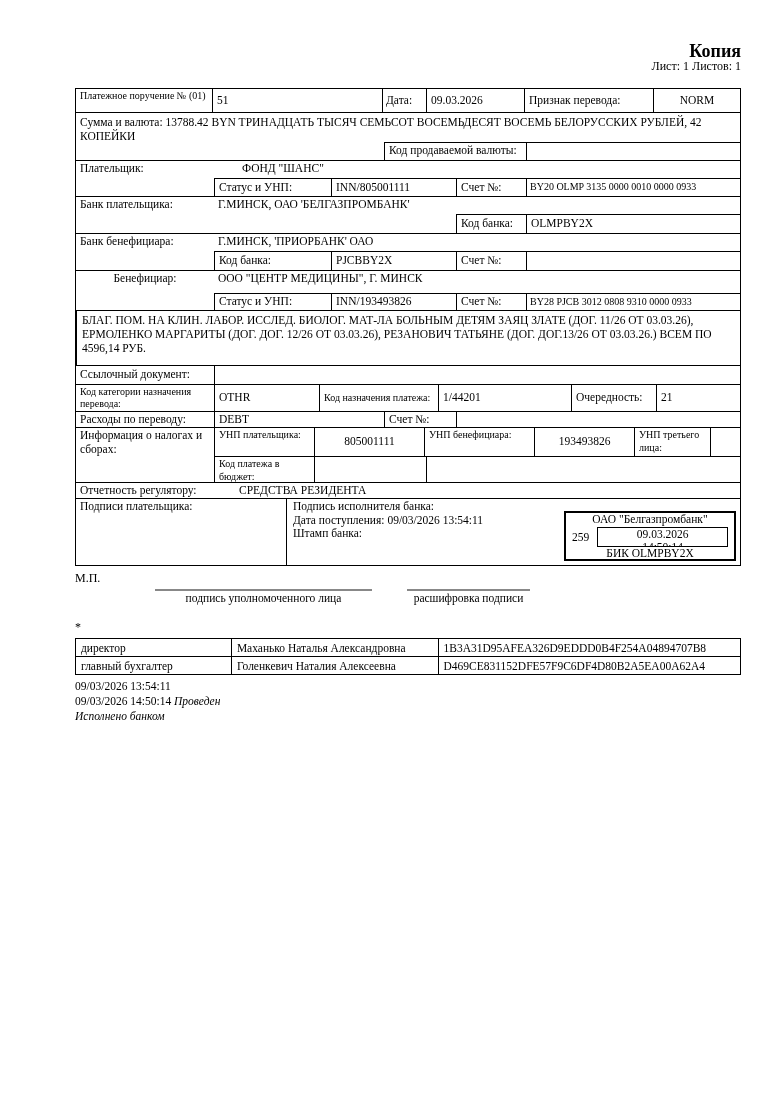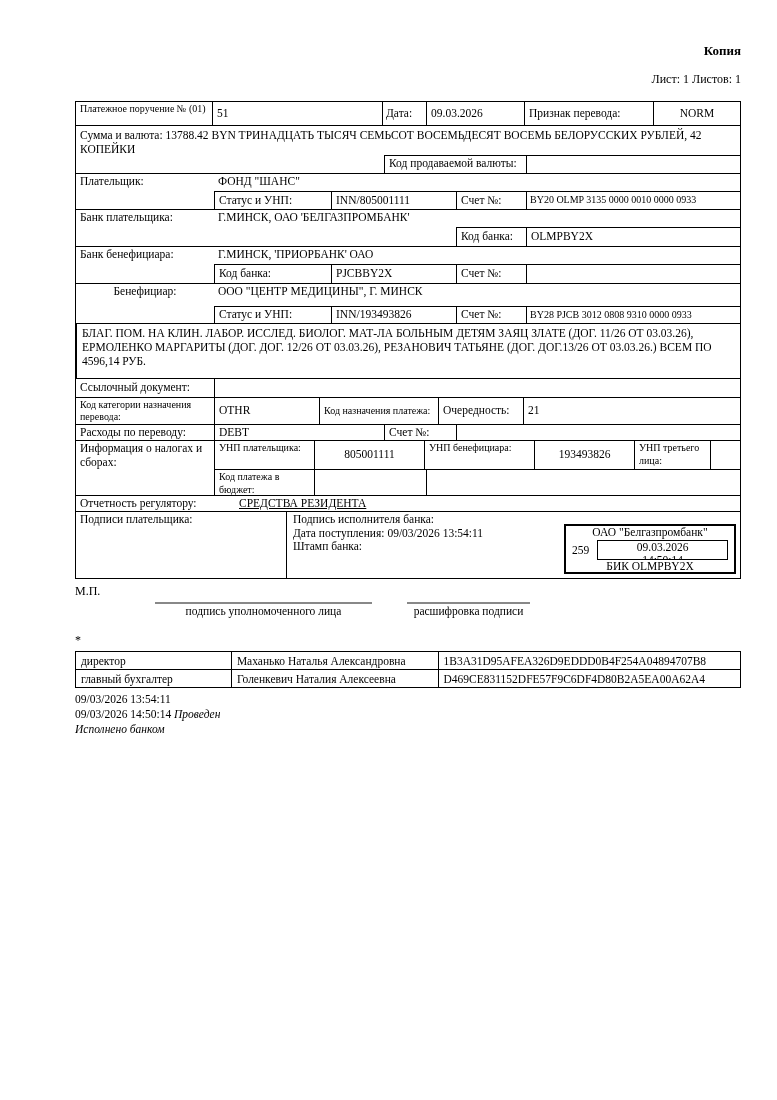--- a/index.html
+++ b/index.html
@@ -1,20 +1,20 @@
 <!DOCTYPE html>
 <html><head>
 <meta charset="utf-8">
 <style>
   html,body{margin:0;padding:0;background:#fff;}
   .page{position:relative;width:777px;height:1100px;background:#fff;overflow:hidden;
         font-family:"Liberation Serif", serif;color:#000;}
   .hdr{padding-top:44px;padding-right:36px;text-align:right;line-height:14px;}
-  .hdr .copy{font-weight:bold;font-size:13px;}
-  .hdr .sheet{font-size:12px;margin-top:14px;}
+  .hdr .copy{font-weight:bold;font-size:18px;}
+  .hdr .sheet{font-size:12px;margin-top:1px;}
   .content{margin-left:75px;width:666px;}
   .doc{margin-top:15px;border:1px solid #000;font-size:11.5px;}
   .row{display:flex;box-sizing:border-box;}
   .c{box-sizing:border-box;padding:1px 4px;overflow:hidden;line-height:13.5px;}
   .bl{border-left:1px solid #000;}
   .bt{border-top:1px solid #000;}
   .bb{border-bottom:1px solid #000;}
   .vc{display:flex;align-items:center;}
   .ctr{justify-content:center;text-align:center;}
   .fs11{font-size:10px;line-height:12.5px;}
@@ -60,21 +60,21 @@
       </div>
 
       <div class="sumrow bb">
         <div class="sumtext">Сумма и валюта: 13788.42 BYN ТРИНАДЦАТЬ ТЫСЯЧ СЕМЬСОТ ВОСЕМЬДЕСЯТ ВОСЕМЬ БЕЛОРУССКИХ РУБЛЕЙ, 42 КОПЕЙКИ</div>
         <div class="subrow">
           <div class="c bl bt" style="width:142px;">Код продаваемой валюты:</div>
           <div class="c bl bt" style="flex:1;"></div>
         </div>
       </div>
 
-      <div class="row" style="height:17px;">
+      <div class="row" style="height:17px;gap:24px;">
         <div class="c" style="width:138px;">Плательщик:</div>
         <div class="c" style="flex:1;">ФОНД "ШАНС"</div>
       </div>
       <div class="row bb" style="height:19px;">
         <div style="width:138px;"></div>
         <div class="c bl bt vc" style="width:117px;">Статус и УНП:</div>
         <div class="c bl bt vc" style="width:125px;">INN/805001111</div>
         <div class="c bl bt vc" style="width:70px;">Счет №:</div>
         <div class="c bl bt vc fs11" style="width:214px;padding:1px 3px;">BY20 OLMP 3135 0000 0010 0000 0933</div>
       </div>
@@ -119,20 +119,21 @@
 
       <div class="row bb" style="height:19px;">
         <div class="c vc" style="width:138px;">Ссылочный документ:</div>
         <div class="c bl" style="flex:1;"></div>
       </div>
 
       <div class="row bb" style="height:27px;">
         <div class="c fs11 vc" style="width:138px;">Код категории назначения перевода:</div>
         <div class="c bl vc" style="width:105px;">OTHR</div>
         <div class="c bl fs11 vc" style="width:119px;">Код назначения платежа:</div>
+        <div class="c bl vc" style="width:133px;">1/44201</div>
         <div class="c bl vc" style="width:85px;">Очередность:</div>
         <div class="c bl vc" style="width:84px;">21</div>
       </div>
 
       <div class="row bb" style="height:16px;">
         <div class="c" style="width:138px;">Расходы по переводу:</div>
         <div class="c bl" style="width:170px;">DEBT</div>
         <div class="c bl" style="width:72px;">Счет №:</div>
         <div class="c bl" style="flex:1;"></div>
       </div>
@@ -151,21 +152,21 @@
           <div class="row bt" style="height:26px;">
             <div class="c bl fs11" style="width:100px;">Код платежа в бюджет:</div>
             <div class="c bl" style="width:112px;"></div>
             <div class="c bl" style="flex:1;"></div>
           </div>
         </div>
       </div>
 
       <div class="row bb" style="height:16px;">
         <div class="c" style="width:155px;">Отчетность регулятору:</div>
-        <div class="c" style="flex:1;padding-left:8px;text-decoration:underline;">СРЕДСТВА РЕЗИДЕНТА</div>
+        <div class="c" style="flex:1;padding-left:8px;">СРЕДСТВА РЕЗИДЕНТА</div>
       </div>
 
       <div class="row" style="height:66px;">
         <div class="c" style="width:210px;">Подписи плательщика:</div>
         <div class="c bl sig-cell" style="flex:1;padding:1px 6px;">
           <div>Подпись исполнителя банка:</div>
           <div>Дата поступления: 09/03/2026 13:54:11</div>
           <div>Штамп банка:</div>
           <div class="stamp">
             <div>ОАО "Белгазпромбанк"</div>

